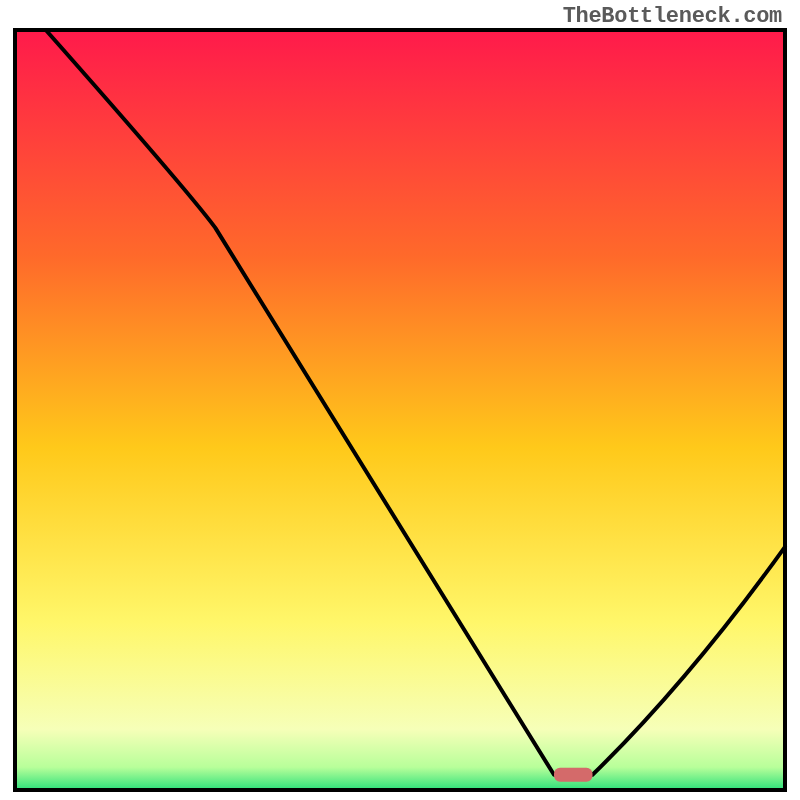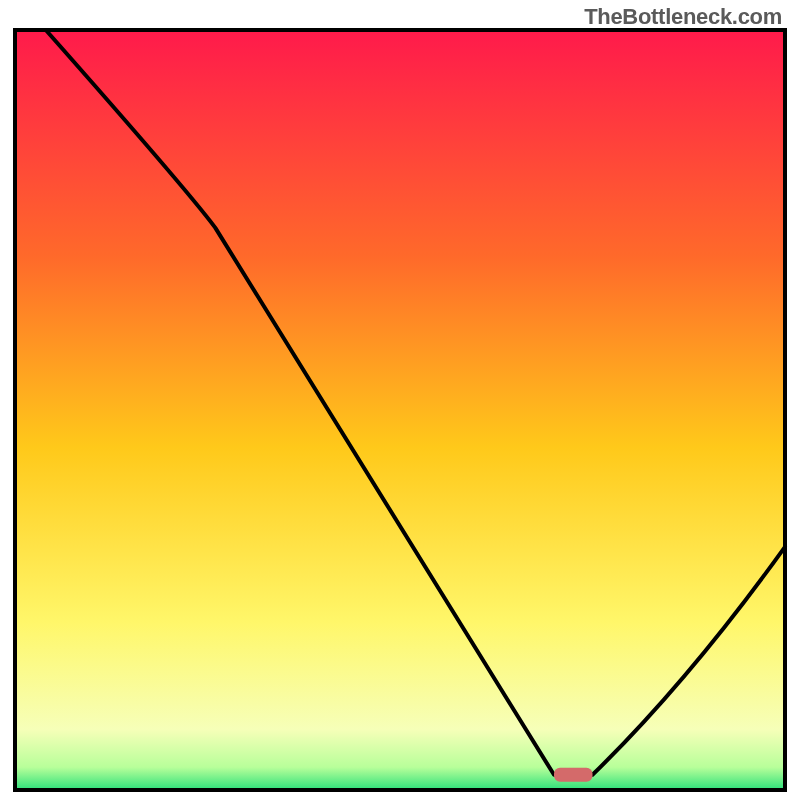--- a/index.html
+++ b/index.html
@@ -16,20 +16,21 @@
     height: 800px;
   }
   .watermark {
     position: absolute;
     top: 4px;
     right: 18px;
     font-size: 22px;
     font-weight: bold;
     color: #5a5a5a;
     letter-spacing: -0.3px;
+    font-family: Liberation Mono, monospace;
   }
   svg {
     display: block;
     position: absolute;
     left: 0;
     top: 0;
   }
 </style>
 </head>
 <body>

